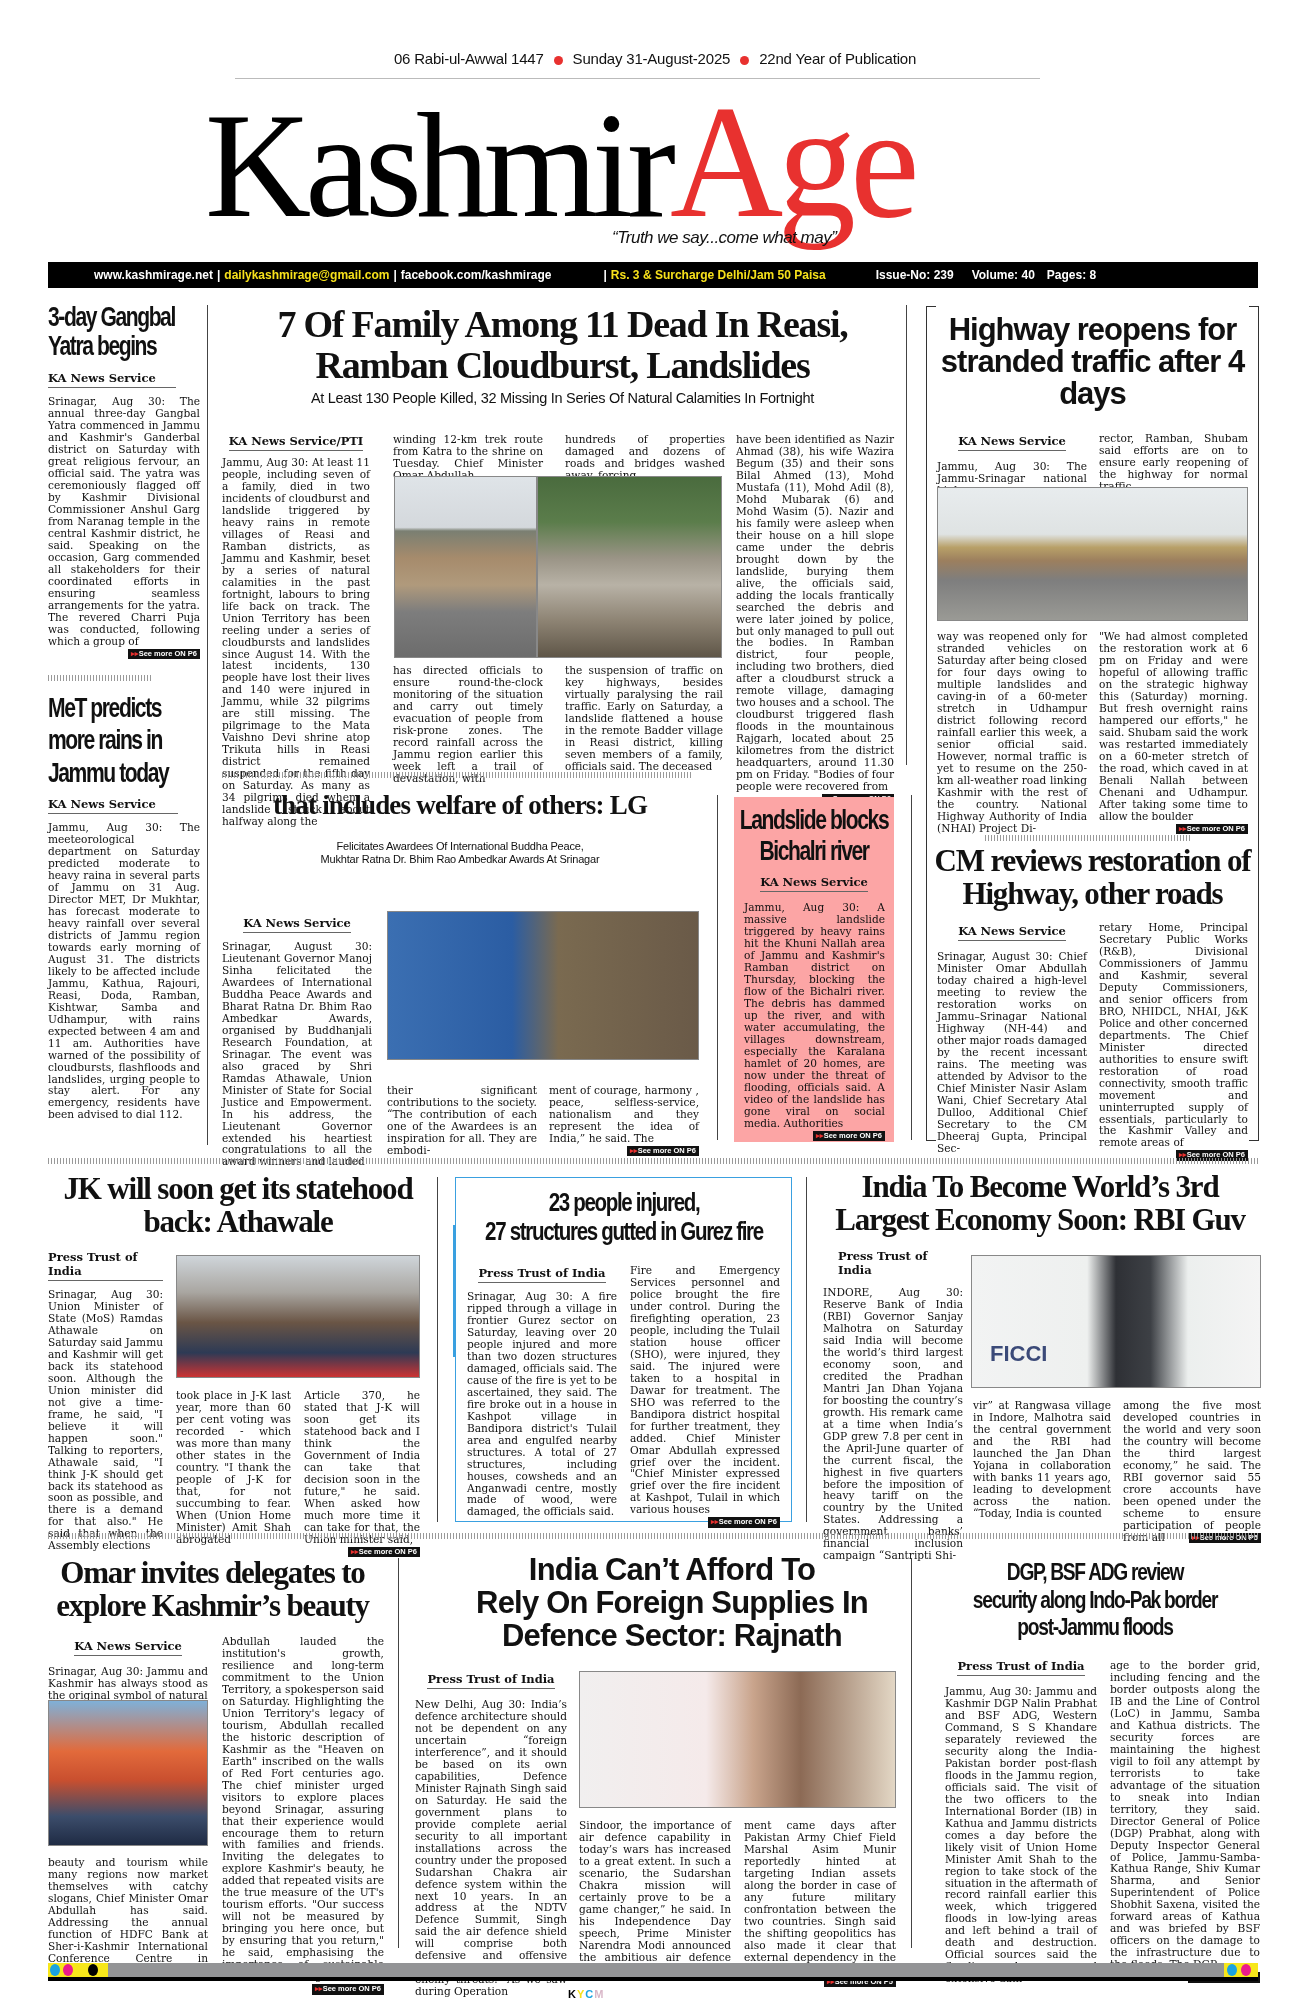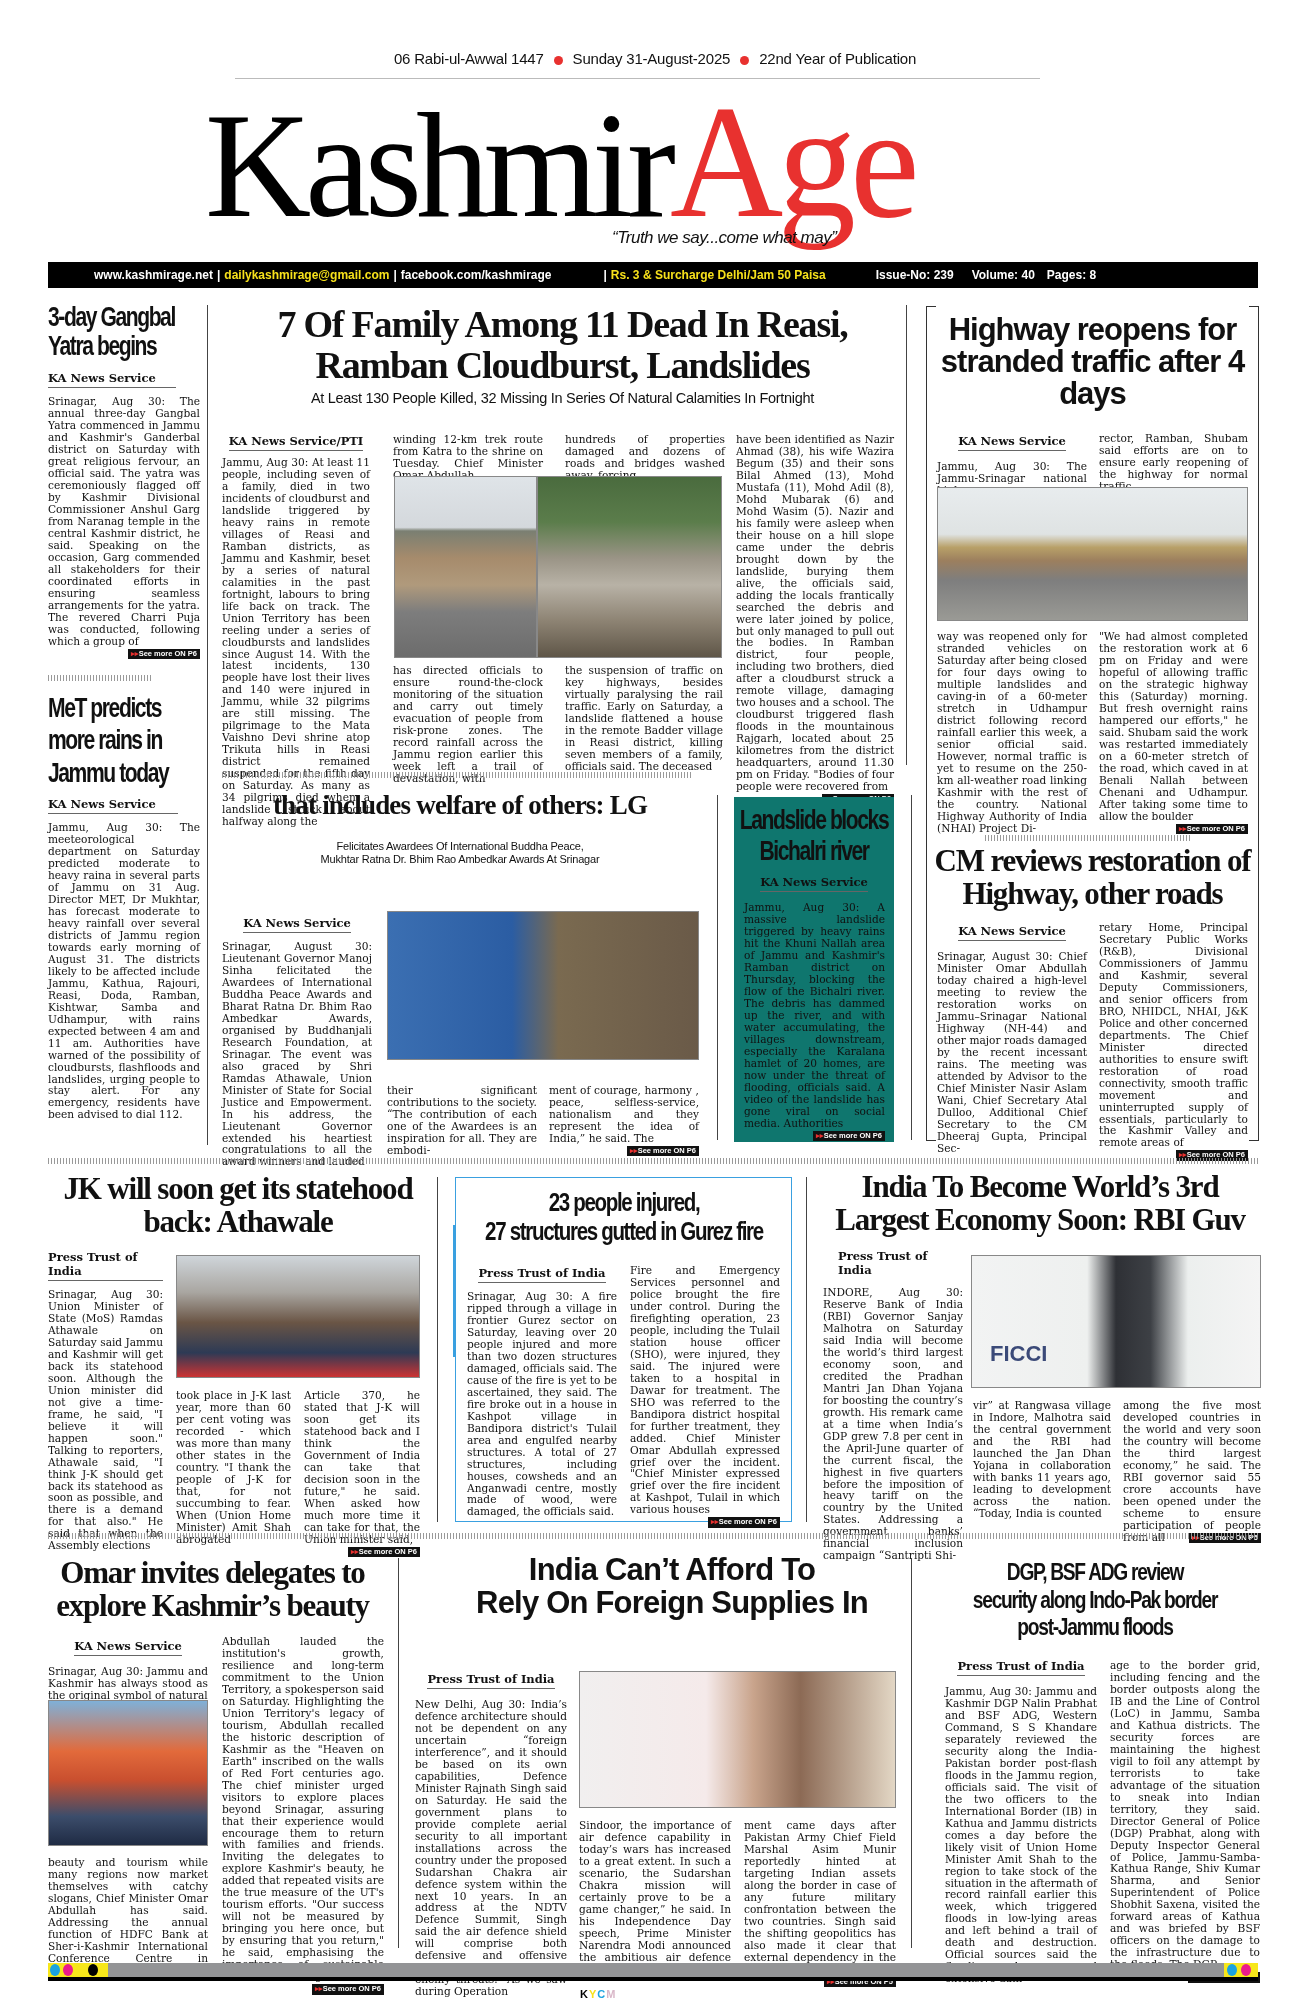--- a/index.html
+++ b/index.html
@@ -171,21 +171,21 @@
 </div>
 <div class="photo ph-awards" style="left:387px;top:911px;width:312px;height:149px;"></div>
 <div class="abs body" style="left:387px;top:1085px;width:150px;">their significant contributions to the society. “The contribution of each one of the Awardees is an inspiration for all. They are embodi-</div>
 <div class="abs body" style="left:549px;top:1085px;width:150px;">
   <span>ment of courage, harmony , peace, selfless-service, nationalism and they represent the idea of India,” he said. The</span>
   <span class="more"><span class="arr">▸▸</span><span>See more ON P6</span></span>
 </div>
 
 <div class="abs vrule" style="left:717px;top:795px;height:345px;"></div>
 
-<div class="abs" style="left:734px;top:797px;width:160px;height:345px;background:#0f766e;">
+<div class="abs" style="left:734px;top:797px;width:160px;height:345px;background:#fca5a5;">
   <div class="cond" style="font-weight:bold;font-size:27px;letter-spacing:-1.8px;line-height:1.15;text-align:center;margin-top:8px;transform:scaleX(0.78);transform-origin:center;width:200px;margin-left:-20px;">Landslide blocks Bichalri river</div>
   <div style="text-align:center;margin-top:4px;"><span class="byline">KA News Service</span></div>
   <div class="body" style="margin:10px 9px 0 10px;">
     <span>Jammu, Aug 30: A massive landslide triggered by heavy rains hit the Khuni Nallah area of Jammu and Kashmir's Ramban district on Thursday, blocking the flow of the Bichalri river. The debris has dammed up the river, and with water accumulating, the villages downstream, especially the Karalana hamlet of 20 homes, are now under the threat of flooding, officials said. A video of the landslide has gone viral on social media. Authorities</span>
     <span class="more"><span class="arr">▸▸</span><span>See more ON P6</span></span>
   </div>
 </div>
 <div class="abs vrule" style="left:911px;top:795px;height:345px;"></div>
 
 <div class="abs dotrule" style="left:48px;top:1158px;width:1210px;"></div>
@@ -258,20 +258,21 @@
 <div class="abs body" style="left:222px;top:1636px;width:162px;">
   <span>Abdullah lauded the institution's growth, resilience and long-term commitment to the Union Territory, a spokesperson said on Saturday. Highlighting the Union Territory's legacy of tourism, Abdullah recalled the historic description of Kashmir as the "Heaven on Earth" inscribed on the walls of Red Fort centuries ago. The chief minister urged visitors to explore places beyond Srinagar, assuring that their experience would encourage them to return with families and friends. Inviting the delegates to explore Kashmir's beauty, he added that repeated visits are the true measure of the UT's tourism efforts. "Our success will not be measured by bringing you here once, but by ensuring that you return," he said, emphasising the importance of sustainable tourism. Referring to the</span>
   <span class="more"><span class="arr">▸▸</span><span>See more ON P6</span></span>
 </div>
 <div class="abs vrule" style="left:398px;top:1558px;height:390px;"></div>
 
 <div class="abs" style="left:412px;top:1553px;width:520px;">
   <div class="hl sans" style="font-size:31px;letter-spacing:-0.8px;line-height:1.07;">
     <div>India Can’t Afford To</div>
     <div>Rely On Foreign Supplies In</div>
+    <div>Defence Sector: Rajnath</div>
   </div>
 </div>
 <div class="abs" style="left:415px;top:1668px;width:152px;">
   <div style="text-align:center;"><span class="byline">Press Trust of India</span></div>
   <div class="body" style="margin-top:10px;">New Delhi, Aug 30: India’s defence architecture should not be dependent on any uncertain “foreign interference”, and it should be based on its own capabilities, Defence Minister Rajnath Singh said on Saturday. He said the government plans to provide complete aerial security to all important installations across the country under the proposed Sudarshan Chakra air defence system within the next 10 years. In an address at the NDTV Defence Summit, Singh said the air defence shield will comprise both defensive and offensive elements to deal with any enemy threats. “As we saw during Operation</div>
 </div>
 <div class="photo ph-rajnath" style="left:579px;top:1671px;width:317px;height:137px;"></div>
 <div class="abs body" style="left:579px;top:1820px;width:152px;">Sindoor, the importance of air defence capability in today’s wars has increased to a great extent. In such a scenario, the Sudarshan Chakra mission will certainly prove to be a game changer,” he said. In his Independence Day speech, Prime Minister Narendra Modi announced the ambitious air defence project. The announce-</div>
 <div class="abs body" style="left:744px;top:1820px;width:152px;">
   <span>ment came days after Pakistan Army Chief Field Marshal Asim Munir reportedly hinted at targeting Indian assets along the border in case of any future military confrontation between the two countries. Singh said the shifting geopolitics has also made it clear that external dependency in the field of defence is no</span>
@@ -299,15 +300,15 @@
   <div class="swatch" style="left:0;width:60px;">
     <span class="dotc" style="left:2px;background:#1ba3e0;"></span>
     <span class="dotc" style="left:15px;background:#ec1b8c;"></span>
     <span class="dotc" style="left:40px;background:#000;"></span>
   </div>
   <div class="swatch" style="right:0;width:34px;">
     <span class="dotc" style="left:3px;background:#1ba3e0;"></span>
     <span class="dotc" style="left:17px;background:#ec1b8c;"></span>
   </div>
 </div>
-<div class="abs sans" style="left:580px;top:1988px;font-size:11px;font-weight:bold;letter-spacing:1px;">
+<div class="abs sans" style="left:568px;top:1988px;font-size:11px;font-weight:bold;letter-spacing:1px;">
   <span style="color:#000;">K</span><span style="color:#f7e11b;">Y</span><span style="color:#1ba3e0;">C</span><span style="color:#d9b7c8;">M</span>
 </div>
 
 </body></html>

